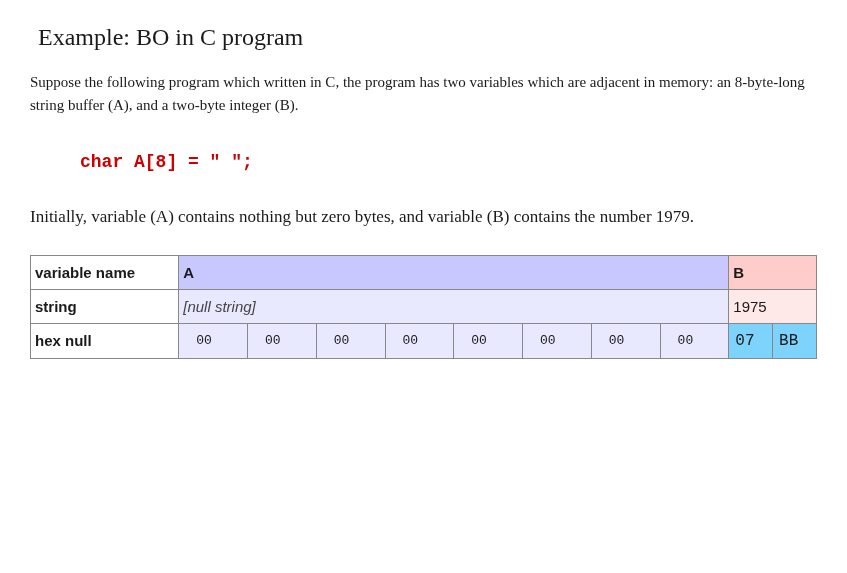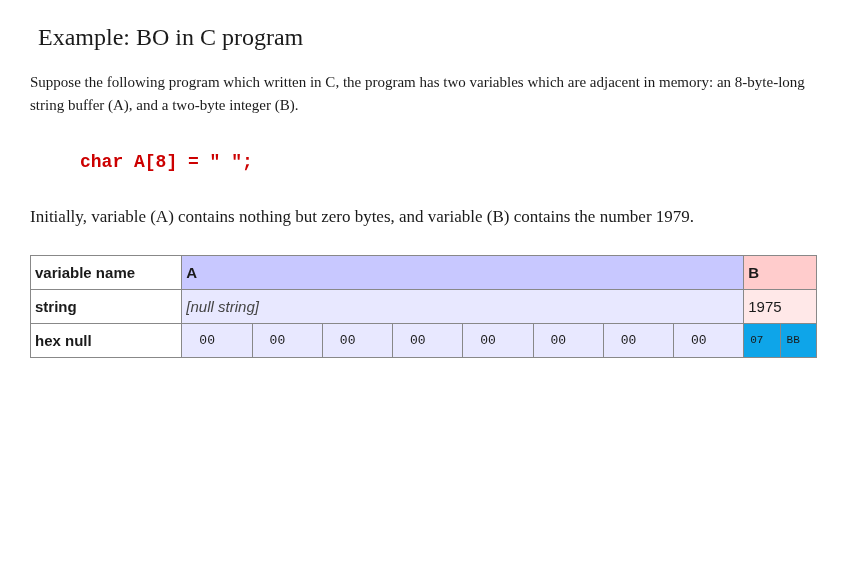--- a/index.html
+++ b/index.html
@@ -114,23 +114,23 @@
     }
 
     .memory-table .hex-row td.hex-cell-a {
       background: #e8e8ff;
       font-family: 'Courier New', monospace;
       font-size: 13px;
       padding: 8px 17px;
     }
 
     .memory-table .hex-row td.hex-cell-b {
-      background: #0ea5e9;
+      background: #7dd3fc;
       font-family: 'Courier New', monospace;
-      font-size: 11px;
+      font-size: 16px;
       padding: 8px 6px;
     }
   </style>
 </head>
 <body>
 
 <h1 class="page-title">Example: BO in C program</h1>
 
 <p class="description">Suppose the following program which written in C, the program has two variables which are adjacent in memory: an 8-byte-long string buffer (A), and a two-byte integer (B).</p>
 

